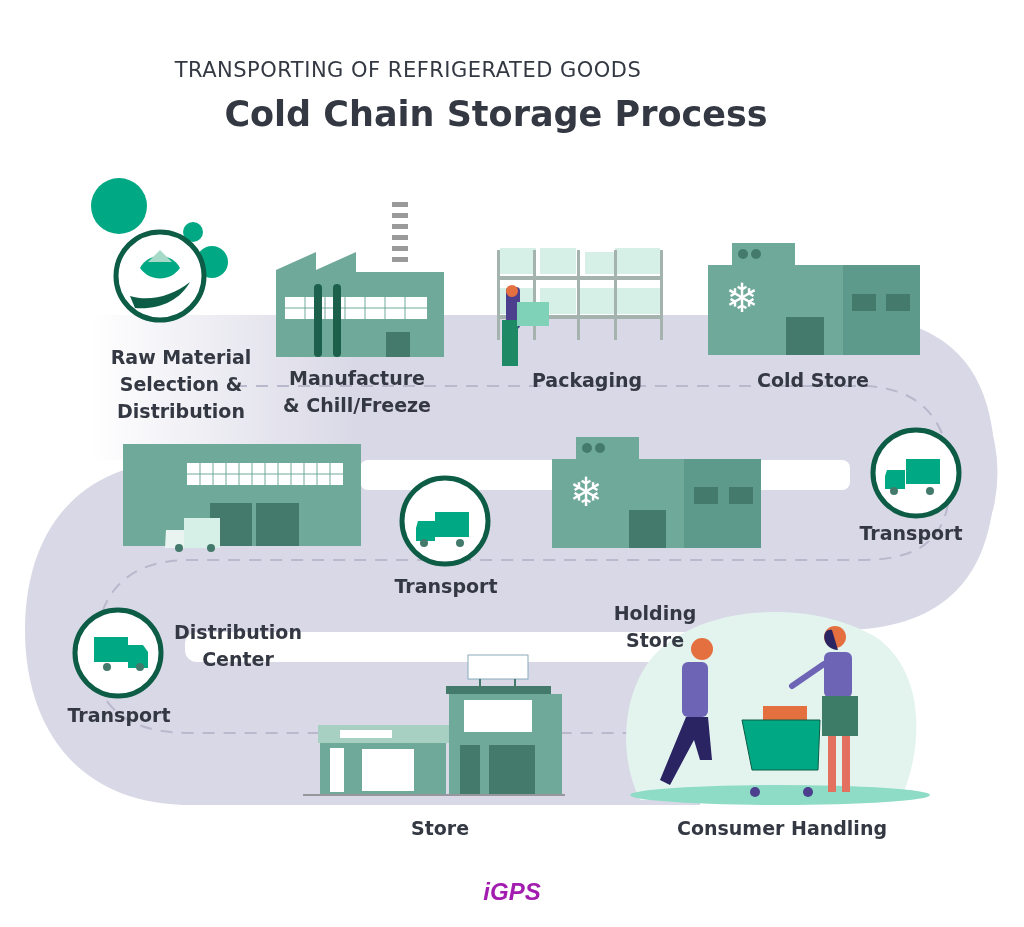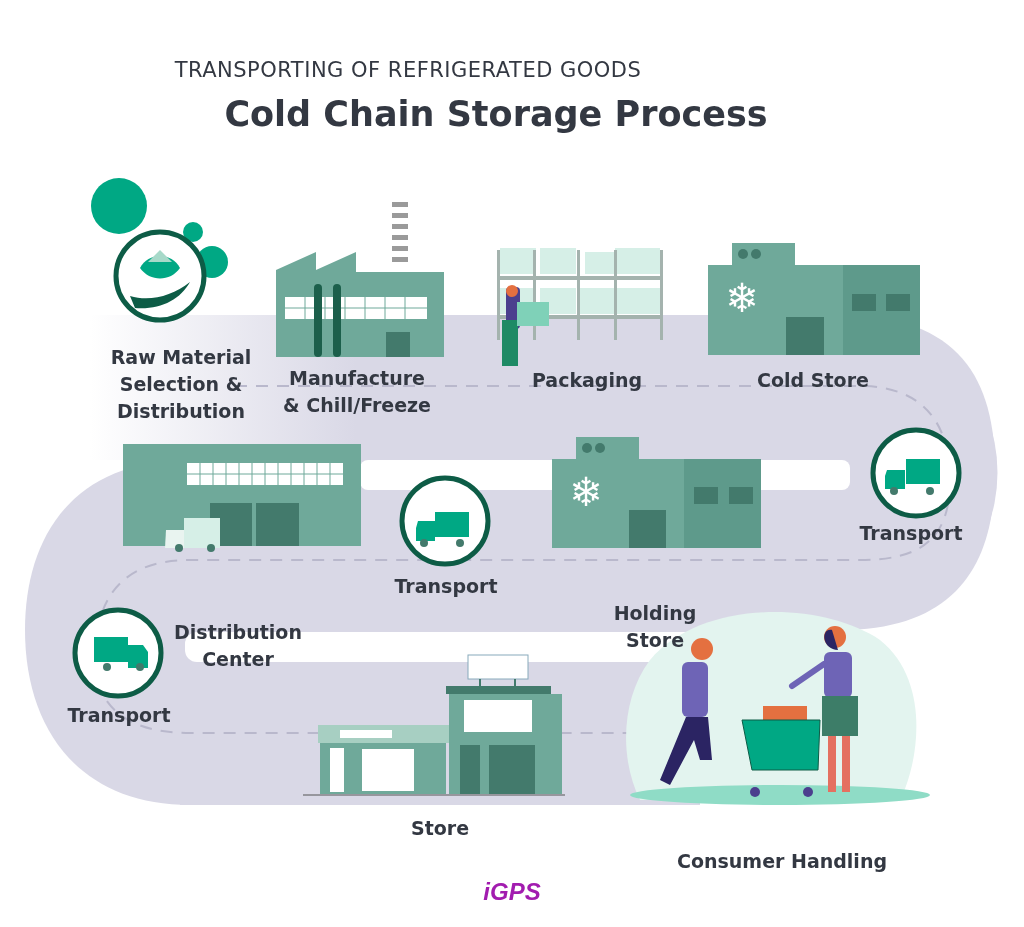--- a/index.html
+++ b/index.html
@@ -255,17 +255,17 @@
 <div class="label" style="left:238px; top:573px;margin-top:46px;">
   <div>Distribution</div>
   <div>Center</div>
 </div>
 <div class="label" style="left:119px; top:702px;">
   <div>Transport</div>
 </div>
 <div class="label" style="left:440px; top:815px;">
   <div>Store</div>
 </div>
-<div class="label" style="left:782px; top:815px;margin-top:33px;">
+<div class="label" style="left:782px; top:815px;">
   <div>Consumer Handling</div>
 </div>
 
 <div class="logo">iGPS</div>
 
 </body></html>

